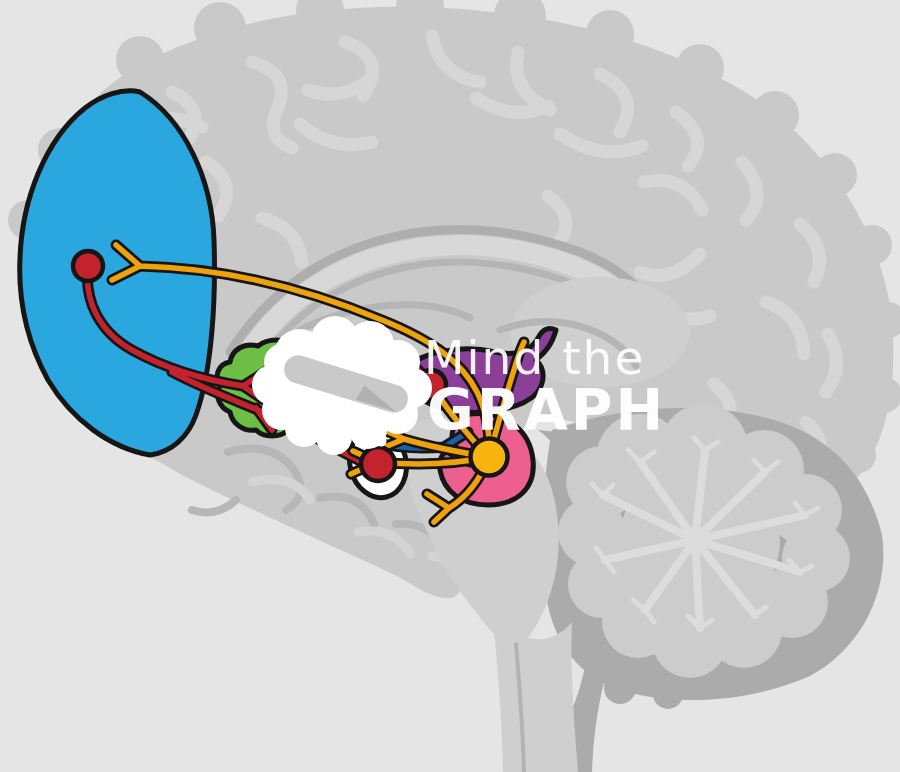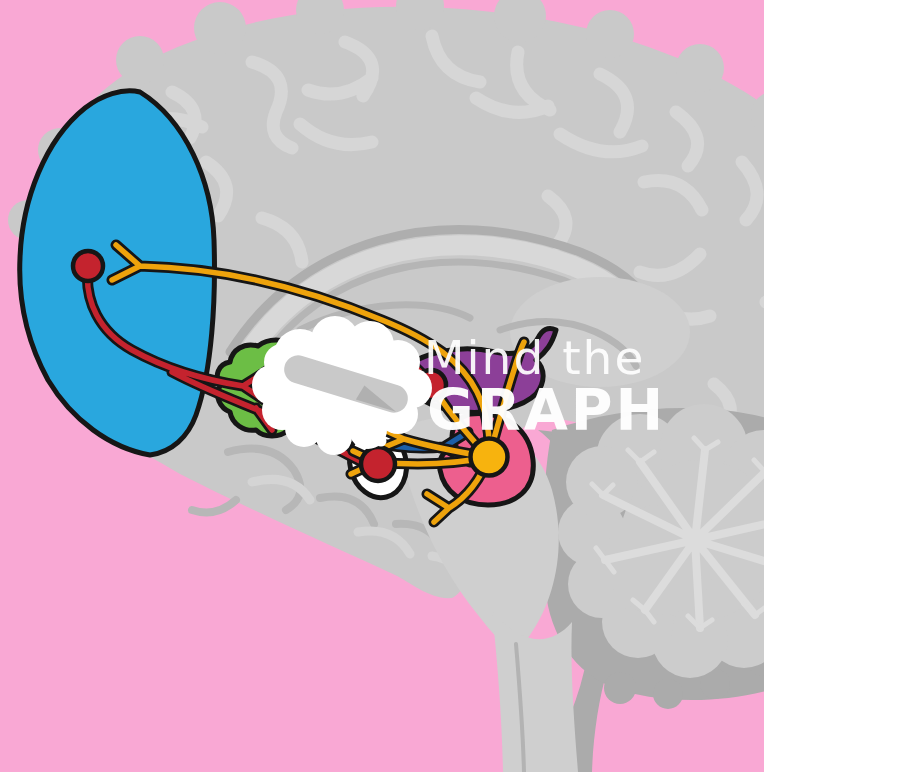--- a/index.html
+++ b/index.html
@@ -1,16 +1,16 @@
 <!DOCTYPE html>
 <html><head>
 <meta charset="utf-8">
 <style>
   html,body{margin:0;padding:0;background:#ffffff;}
-  .stage{position:relative;width:764px;height:772px;background:#f9a8d4;overflow:hidden;
+  .stage{position:relative;width:900px;height:772px;background:#e5e5e5;overflow:hidden;
          font-family:"DejaVu Sans", sans-serif;text-align:center;}
   svg{display:block;width:900px;height:772px;}
   
   .cortex{fill:#c9c9c9;}
   .gyri{fill:none;stroke:#d6d6d6;stroke-width:13;stroke-linecap:round;}
   .sulcus{fill:none;stroke:#aeaeae;stroke-width:9;stroke-linecap:round;}
   .ccband{fill:none;stroke:#d8d8d8;stroke-width:20;stroke-linecap:round;}
   .sulcus2{fill:none;stroke:#b5b5b5;stroke-width:7;stroke-linecap:round;}
   .darkgray{fill:#ababab;}
   .lightgray{fill:#cfcfcf;}

